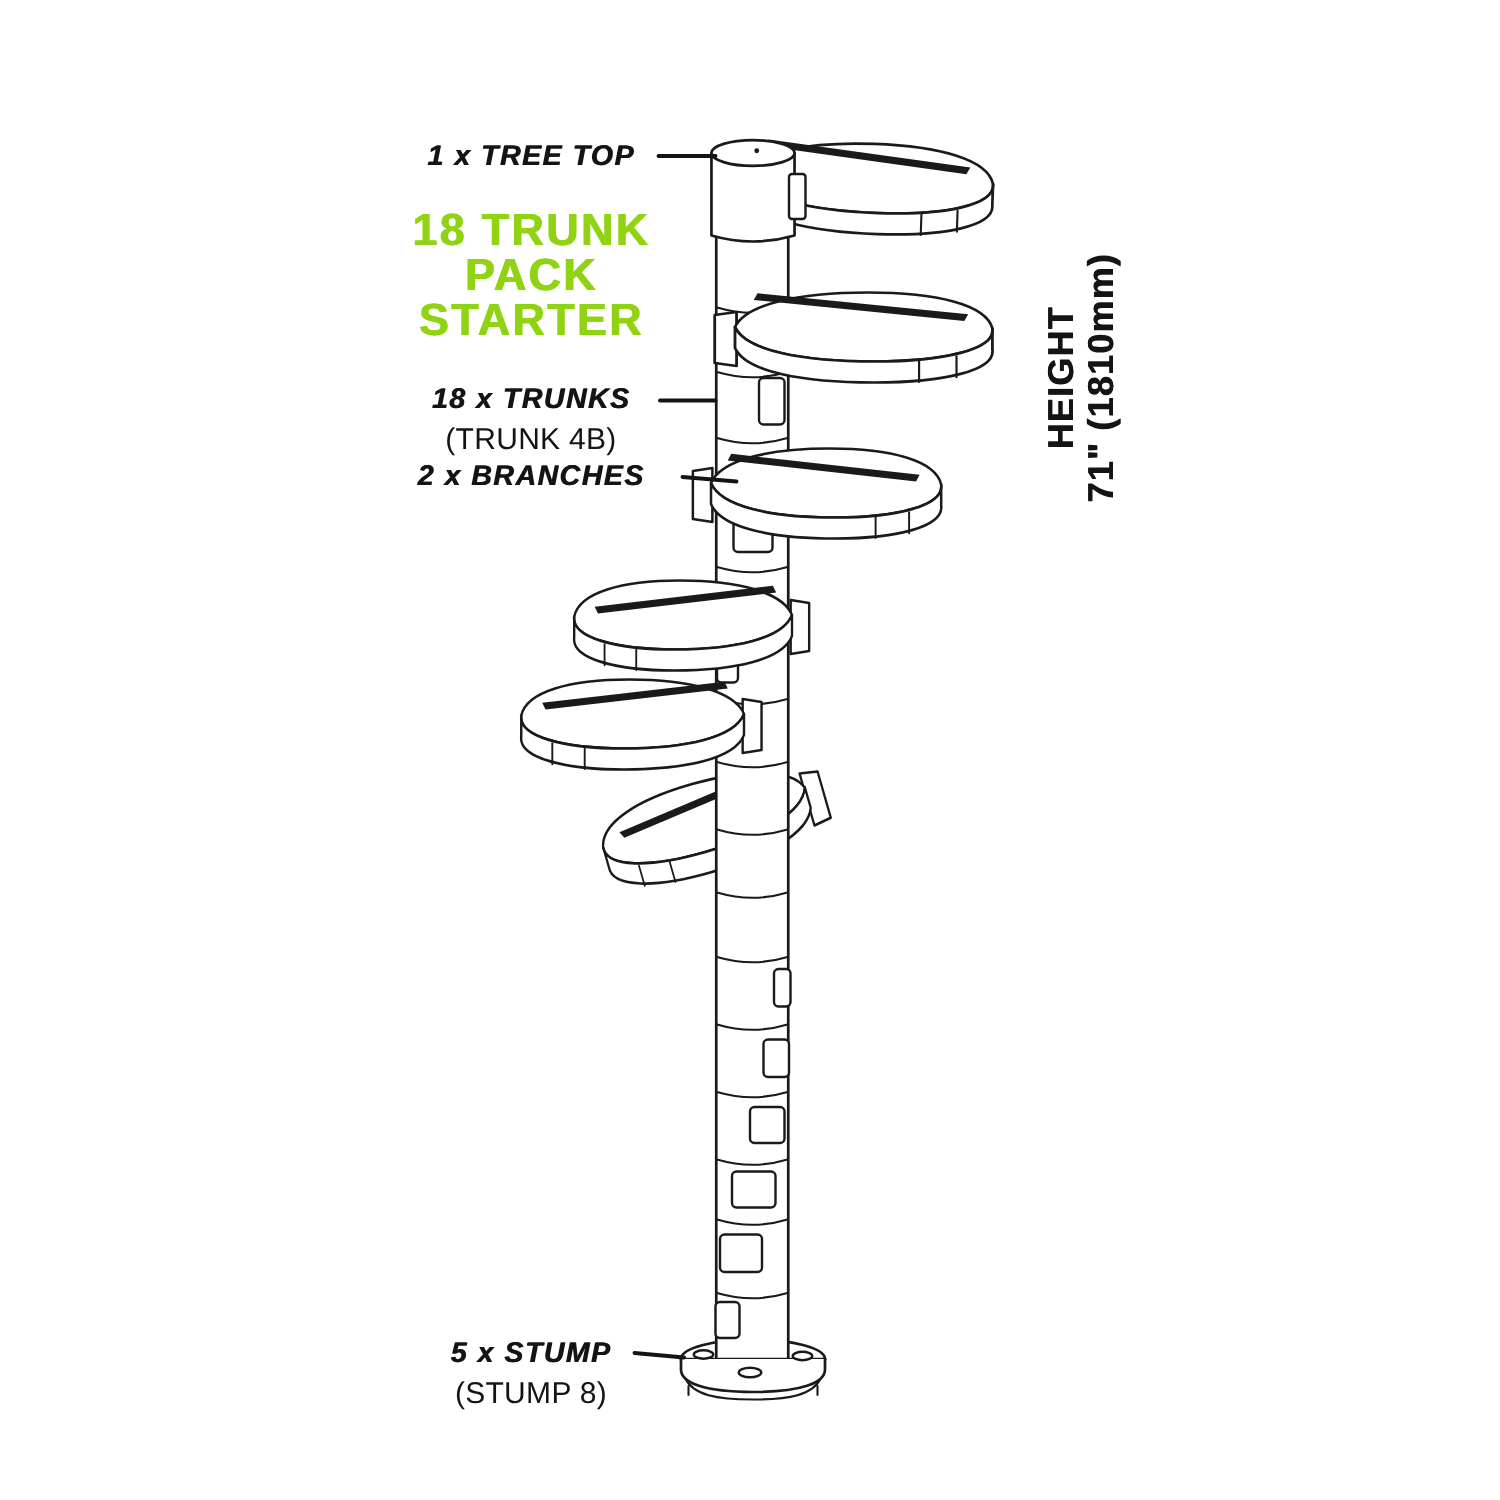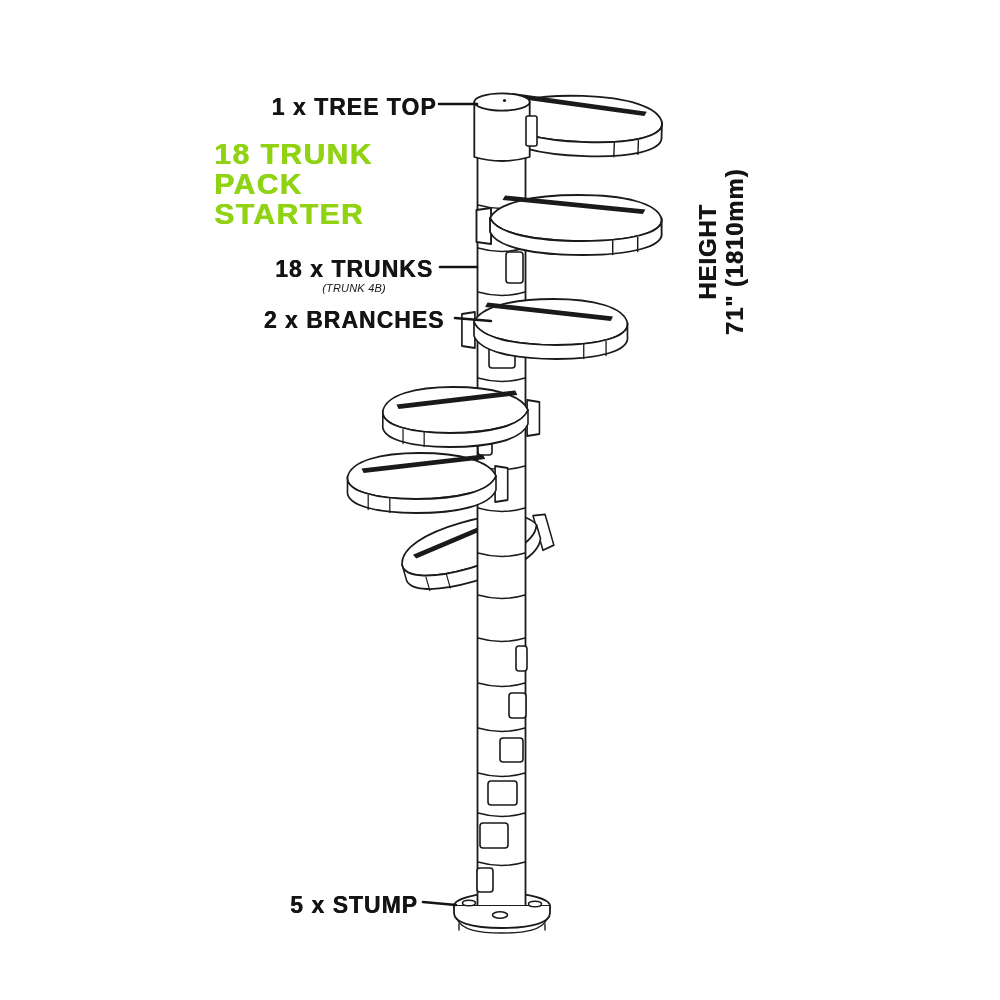--- a/index.html
+++ b/index.html
@@ -5,24 +5,24 @@
   html,body{margin:0;padding:0;background:#fff;}
   .canvas{position:relative;width:1000px;height:1000px;background:var(--background,#fff);
           font-family:"Liberation Sans", sans-serif;overflow:hidden;}
   svg{position:absolute;inset:0;}
   .ln{fill:#fff;stroke:var(--line,#1a1a1a);stroke-width:1.8;stroke-linejoin:round;stroke-linecap:round;}
   .ln2{fill:none;stroke:var(--line,#1a1a1a);stroke-width:1.4;stroke-linejoin:round;stroke-linecap:round;}
   .slot{fill:#fff;stroke:var(--line,#1a1a1a);stroke-width:1.6;}
   .dark{fill:var(--line,#1a1a1a);stroke:none;}
   .ld{fill:none;stroke:var(--ink,#141414);stroke-width:2.6;stroke-linecap:round;}
   .co{position:absolute;left:214px;width:280px;text-align:center;color:var(--ink,#141414);}
-  .big{font-size:23px;font-weight:900;letter-spacing:1px;white-space:nowrap;
-       text-shadow:0.5px 0 currentColor;}
-  .sub{font-size:11px;font-style:italic;font-weight:400;letter-spacing:0.2px;white-space:nowrap;}
-  .pack{position:absolute;left:214px;top:139px;width:280px;
+  .big{font-size:19px;font-weight:900;letter-spacing:1px;white-space:nowrap;
+       text-shadow:0.5px 0 currentColor;font-style:italic;}
+  .sub{font-size:20px;font-weight:400;letter-spacing:0.2px;white-space:nowrap;}
+  .pack{position:absolute;left:214px;top:139px;width:280px;text-align:center;
         color:var(--accent-green,#8FD312);font-size:30px;line-height:30px;font-weight:900;
         letter-spacing:1.5px;text-shadow:0.7px 0 currentColor;}
   .height{position:absolute;left:622px;top:224px;width:200px;height:56px;
           transform:rotate(-90deg);text-align:center;color:var(--ink,#141414);
           font-size:24px;line-height:27px;font-weight:900;letter-spacing:0.8px;
           white-space:nowrap;text-shadow:0.5px 0 currentColor;}
 </style>
 </head>
 <body>
 
@@ -131,19 +131,20 @@
     <div>PACK</div>
     <div>STARTER</div>
   </div>
 
   <div class="co big" style="top:256px">18 x TRUNKS</div>
   <div class="co sub" style="top:282px">(TRUNK 4B)</div>
 
   <div class="co big" style="top:307px">2 x BRANCHES</div>
 
   <div class="co big" style="top:892px">5 x STUMP</div>
+  <div class="co sub" style="top:918px">(STUMP 8)</div>
 
   <div class="height">
     <div>HEIGHT</div>
     <div>71" (1810mm)</div>
   </div>
 
 </div>
 
 </body></html>

